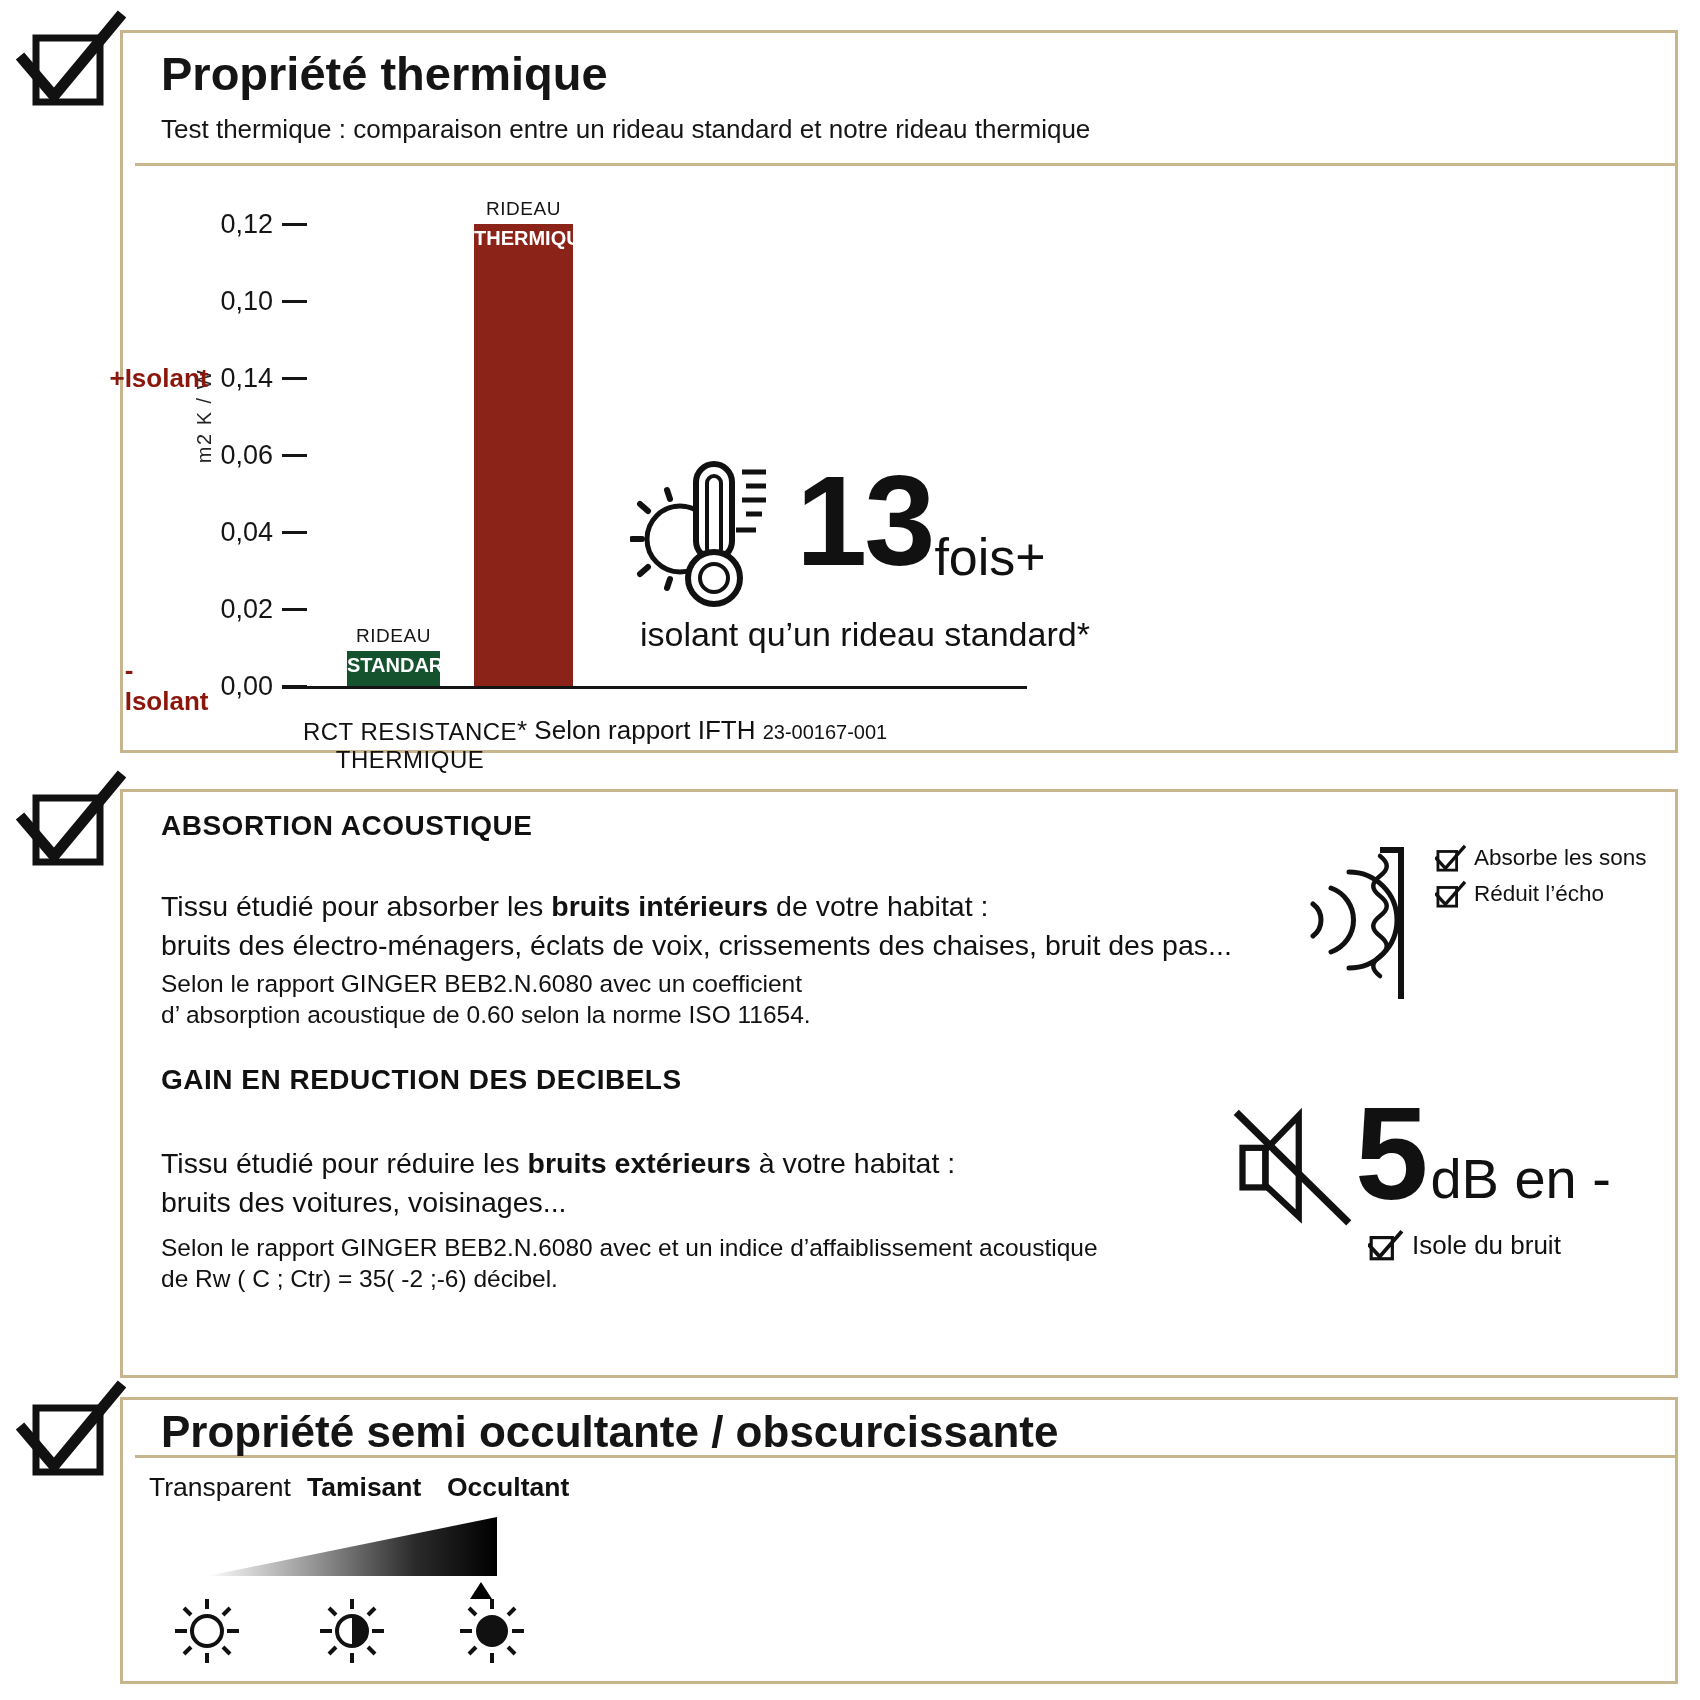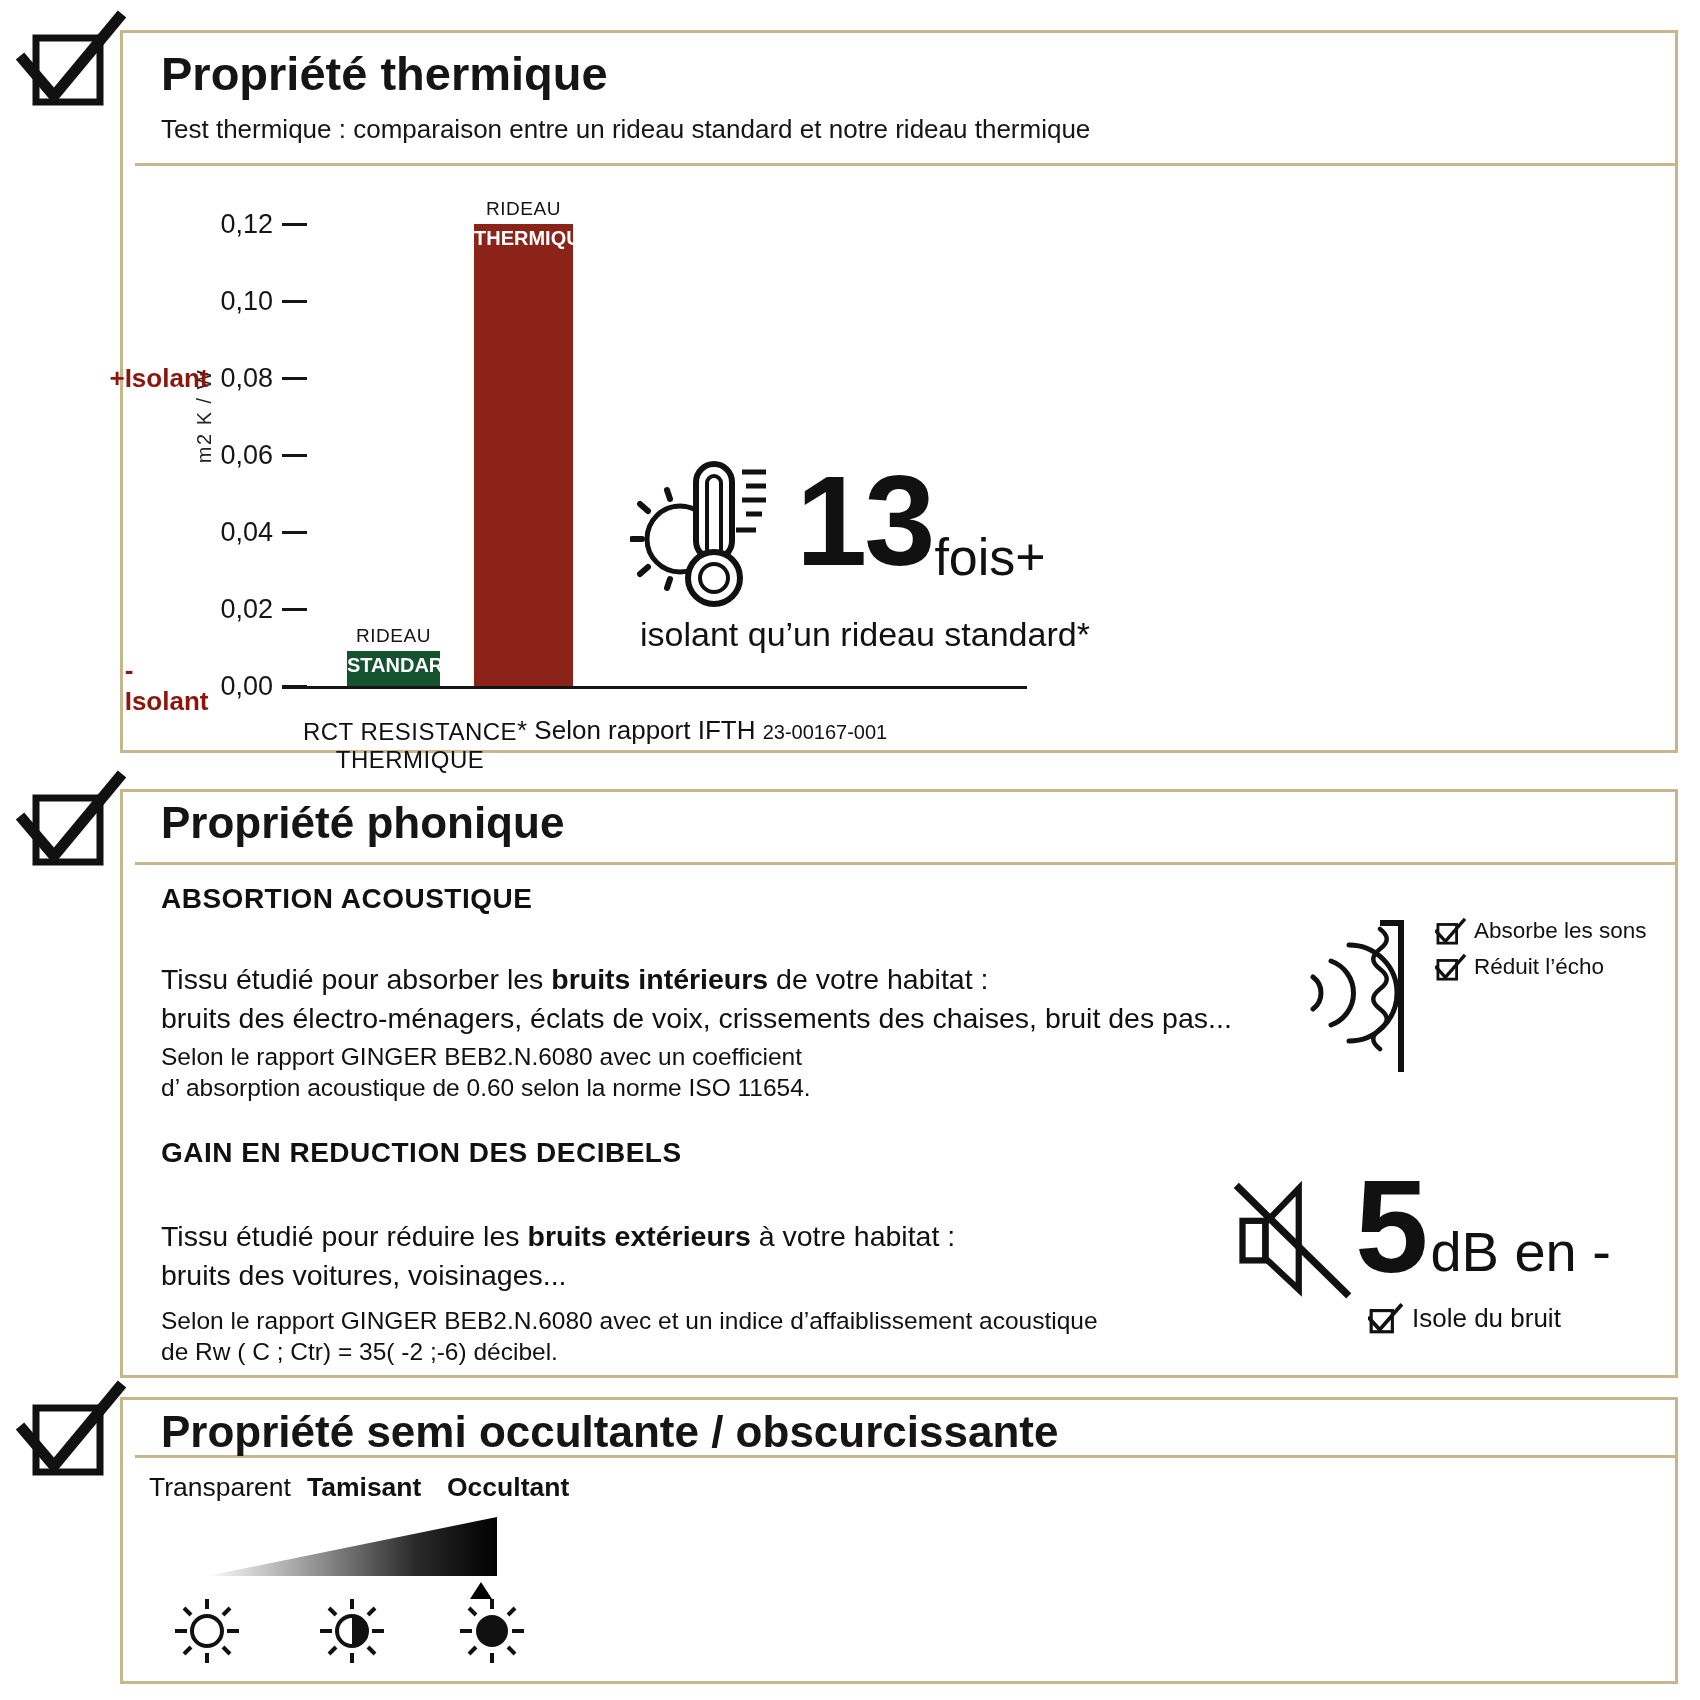--- a/index.html
+++ b/index.html
@@ -147,21 +147,21 @@
         <div class="tick-row" style="bottom: 218px;">
           <span class="tick-label">0,04</span>
           <span class="tick-dash"></span>
         </div>
         <div class="tick-row" style="bottom: 295px;">
           <span class="tick-label">0,06</span>
           <span class="tick-dash"></span>
         </div>
         <div class="tick-row" style="bottom: 372px;">
           <span class="tick-ann">+Isolant</span>
-          <span class="tick-label">0,08</span>
+          <span class="tick-label">0,14</span>
           <span class="tick-dash"></span>
         </div>
         <div class="tick-row" style="bottom: 449px;">
           <span class="tick-label">0,10</span>
           <span class="tick-dash"></span>
         </div>
         <div class="tick-row" style="bottom: 526px;">
           <span class="tick-label">0,12</span>
           <span class="tick-dash"></span>
         </div>
@@ -170,23 +170,20 @@
         </div>
         <div class="bar-top-label" style="left: 258.5px; bottom: 103px;">RIDEAU</div>
         <div class="bar" style="left: 339px; width: 99px; height: 462px; background: rgb(139, 35, 24);">
           <span class="bar-inner-label">THERMIQUE</span>
         </div>
         <div class="bar-top-label" style="left: 388.5px; bottom: 530px;">RIDEAU</div>
       </div>
   </section>
 
   <section class="panel" id="panel-phonic">
-    <header class="panel-header">
-      <h1 class="sec-title">Propriété phonique</h1>
-    </header>
     <div class="panel-body">
 
       <div class="subhead" style="top:18px">ABSORTION ACOUSTIQUE</div>
 
       <div class="para" style="top:95px">
         <span>Tissu étudié pour absorber les </span><b>bruits intérieurs</b><span> de votre habitat :</span><br>
         <span>bruits des électro-ménagers, éclats de voix, crissements des chaises, bruit des pas...</span>
       </div>
 
       <div class="note" style="top:176px">

